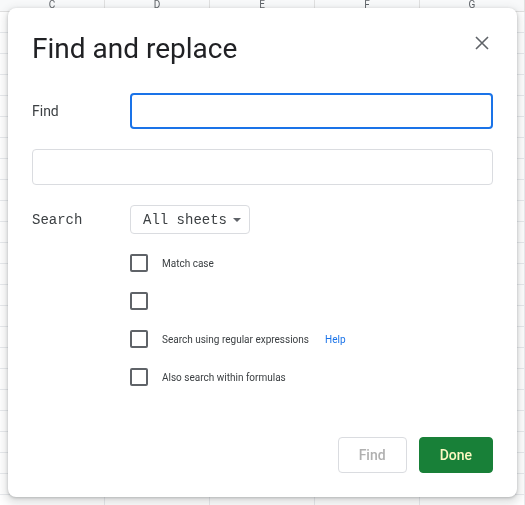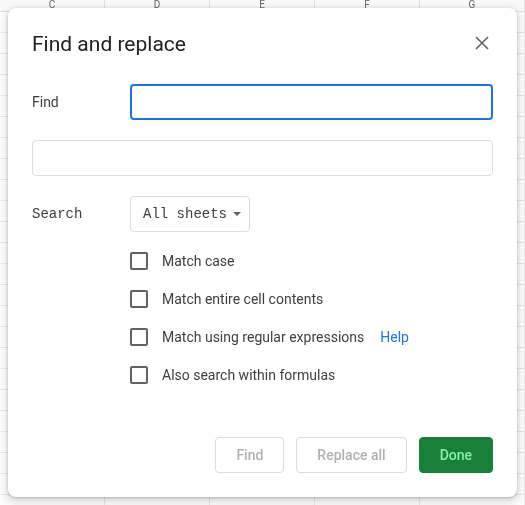--- a/index.html
+++ b/index.html
@@ -62,21 +62,21 @@
       display: flex;
       flex-direction: column;
     }
     .dialog-header {
       display: flex;
       justify-content: space-between;
       align-items: flex-start;
       margin-bottom: 28px;
     }
     .dialog-title {
-      font-size: 21px;
+      font-size: 28px;
       font-weight: 400;
       color: #202124;
     }
     .close-btn {
       background: none;
       border: none;
       cursor: pointer;
       padding: 4px;
       color: #5f6368;
       display: flex;
@@ -107,21 +107,21 @@
       font-size: 14px;
       outline: none;
     }
     .text-input.focused {
       border: 2px solid #1a73e8;
       padding: 0 9px;
     }
     .select-wrap {
       display: inline-flex;
       align-items: center;
-      height: 36px;
+      height: 29px;
       border: 1px solid #dadce0;
       border-radius: 4px;
       padding: 0 8px 0 12px;
       cursor: pointer;
       gap: 6px;
     }
     .select-value {
       font-size: 14px;
       color: #3c4043;
     }
@@ -144,21 +144,21 @@
     }
     .checkbox {
       width: 18px;
       height: 18px;
       border: 2px solid #5f6368;
       border-radius: 2px;
       cursor: pointer;
       flex-shrink: 0;
     }
     .checkbox-label {
-      font-size: 14px;
+      font-size: 10px;
       color: #3c4043;
     }
     .help-link {
       color: #1a73e8;
       text-decoration: none;
       margin-left: 16px;
       cursor: pointer;
     }
     .dialog-footer {
       margin-top: auto;
@@ -175,21 +175,21 @@
       font-weight: 500;
       cursor: pointer;
       border: 1px solid #dadce0;
       background: #fff;
       color: #b0b0b0;
       font-family: inherit;
     }
     .btn-primary {
       background: #188038;
       border-color: #188038;
-      color: #86efac;
+      color: #fef9c3;
     }
   </style>
 </head>
 <body>
 
 <div class="spreadsheet-bg">
   <div class="col-headers">
     <div class="col-header">C</div>
     <div class="col-header">D</div>
     <div class="col-header">E</div>
@@ -395,32 +395,30 @@
     </div>
   </div>
 
   <div class="options-block">
     <div class="checkbox-row">
       <div class="checkbox"></div>
       <span class="checkbox-label">Match case</span>
     </div>
     <div class="checkbox-row">
       <div class="checkbox"></div>
-      <span class="checkbox-label">Match entire cell contents</span>
     </div>
     <div class="checkbox-row">
       <div class="checkbox"></div>
       <span class="checkbox-label">
-        <span>Match using regular expressions</span><a class="help-link">Help</a>
+        <span>Search using regular expressions</span><a class="help-link">Help</a>
       </span>
     </div>
     <div class="checkbox-row" style="margin-bottom:0;">
       <div class="checkbox"></div>
       <span class="checkbox-label">Also search within formulas</span>
     </div>
   </div>
 
   <div class="dialog-footer">
     <button class="btn">Find</button>
-    <button class="btn">Replace all</button>
     <button class="btn btn-primary">Done</button>
   </div>
 </div>
 
 </body></html>

